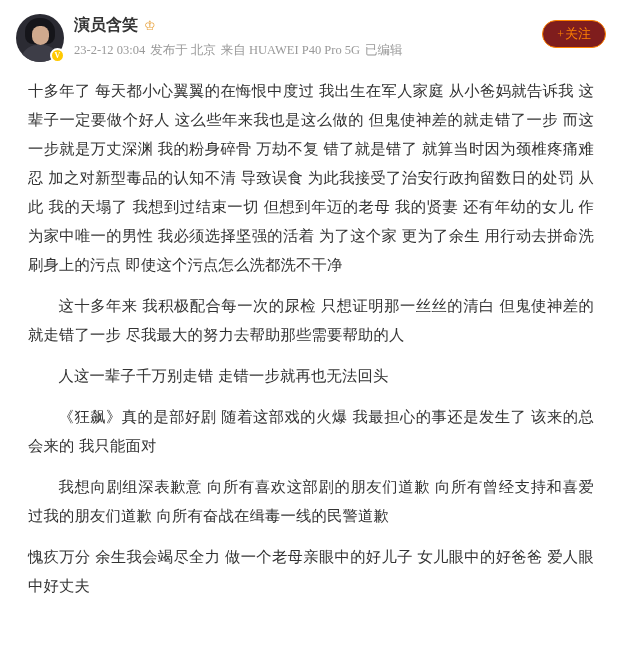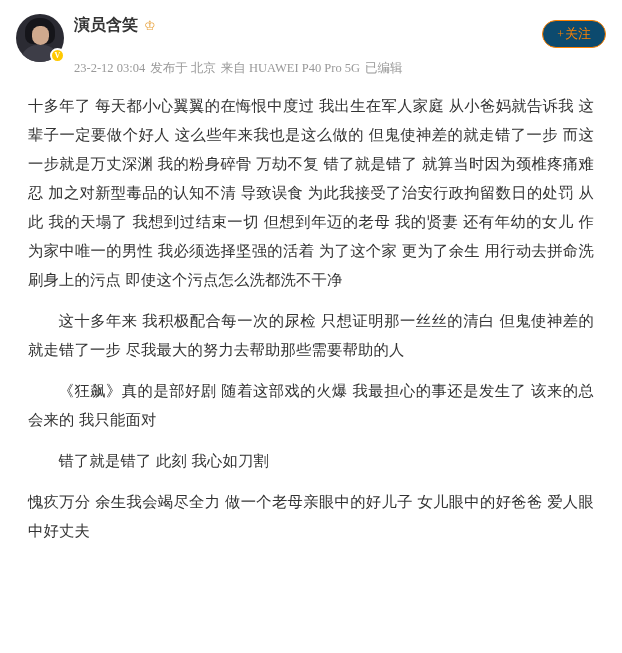--- a/index.html
+++ b/index.html
@@ -104,21 +104,21 @@
     color: #333333;
     font-weight: bold;
   }
   .crown-icon {
     margin-left: 6px;
     font-size: 13px;
     line-height: 1;
     color: #e8a13b;
   }
   .meta-row {
-    margin-top: 24px;
+    margin-top: 6px;
     font-size: 12.5px;
     color: #999999;
     white-space: nowrap;
     overflow: hidden;
     text-overflow: ellipsis;
   }
   .meta-row .sep {
     display: inline-block;
     width: 5px;
   }
@@ -131,21 +131,21 @@
   .follow-btn {
     position: absolute;
     right: 0;
     top: 6px;
     height: 28px;
     line-height: 26px;
     padding: 0 14px;
     border: 1px solid #ff8200;
     border-radius: 14px;
     color: #ff8200;
-    background: #0c4a6e;
+    background: #7f1d1d;
     font-size: 13px;
     box-sizing: border-box;
     white-space: nowrap;
     cursor: pointer;
   }
   .follow-btn .plus {
     font-size: 12px;
     margin-right: 1px;
   }
   .post-body {
@@ -192,19 +192,20 @@
 
     <div class="follow-btn">
       <span class="plus">+</span><span>关注</span>
     </div>
 
   </div>
 
   <div class="post-body">
     <p>十多年了 每天都小心翼翼的在悔恨中度过 我出生在军人家庭 从小爸妈就告诉我 这辈子一定要做个好人 这么些年来我也是这么做的 但鬼使神差的就走错了一步 而这一步就是万丈深渊 我的粉身碎骨 万劫不复 错了就是错了 就算当时因为颈椎疼痛难忍 加之对新型毒品的认知不清 导致误食 为此我接受了治安行政拘留数日的处罚 从此 我的天塌了 我想到过结束一切 但想到年迈的老母 我的贤妻 还有年幼的女儿 作为家中唯一的男性 我必须选择坚强的活着 为了这个家 更为了余生 用行动去拼命洗刷身上的污点 即使这个污点怎么洗都洗不干净</p>
     <p class="indent">这十多年来 我积极配合每一次的尿检 只想证明那一丝丝的清白 但鬼使神差的就走错了一步 尽我最大的努力去帮助那些需要帮助的人</p>
+    <p class="indent">人这一辈子千万别走错 走错一步就再也无法回头</p>
     <p class="indent">《狂飙》真的是部好剧 随着这部戏的火爆 我最担心的事还是发生了 该来的总会来的 我只能面对</p>
-    <p class="indent">错了就是错了 此刻 我心如刀割</p>
+    <p class="indent">我想向剧组深表歉意 向所有喜欢这部剧的朋友们道歉 向所有曾经支持和喜爱过我的朋友们道歉 向所有奋战在缉毒一线的民警道歉</p>
     <p>愧疚万分 余生我会竭尽全力 做一个老母亲眼中的好儿子 女儿眼中的好爸爸 爱人眼中好丈夫</p>
 
   </div>
 
 </div>
 
 </body></html>

